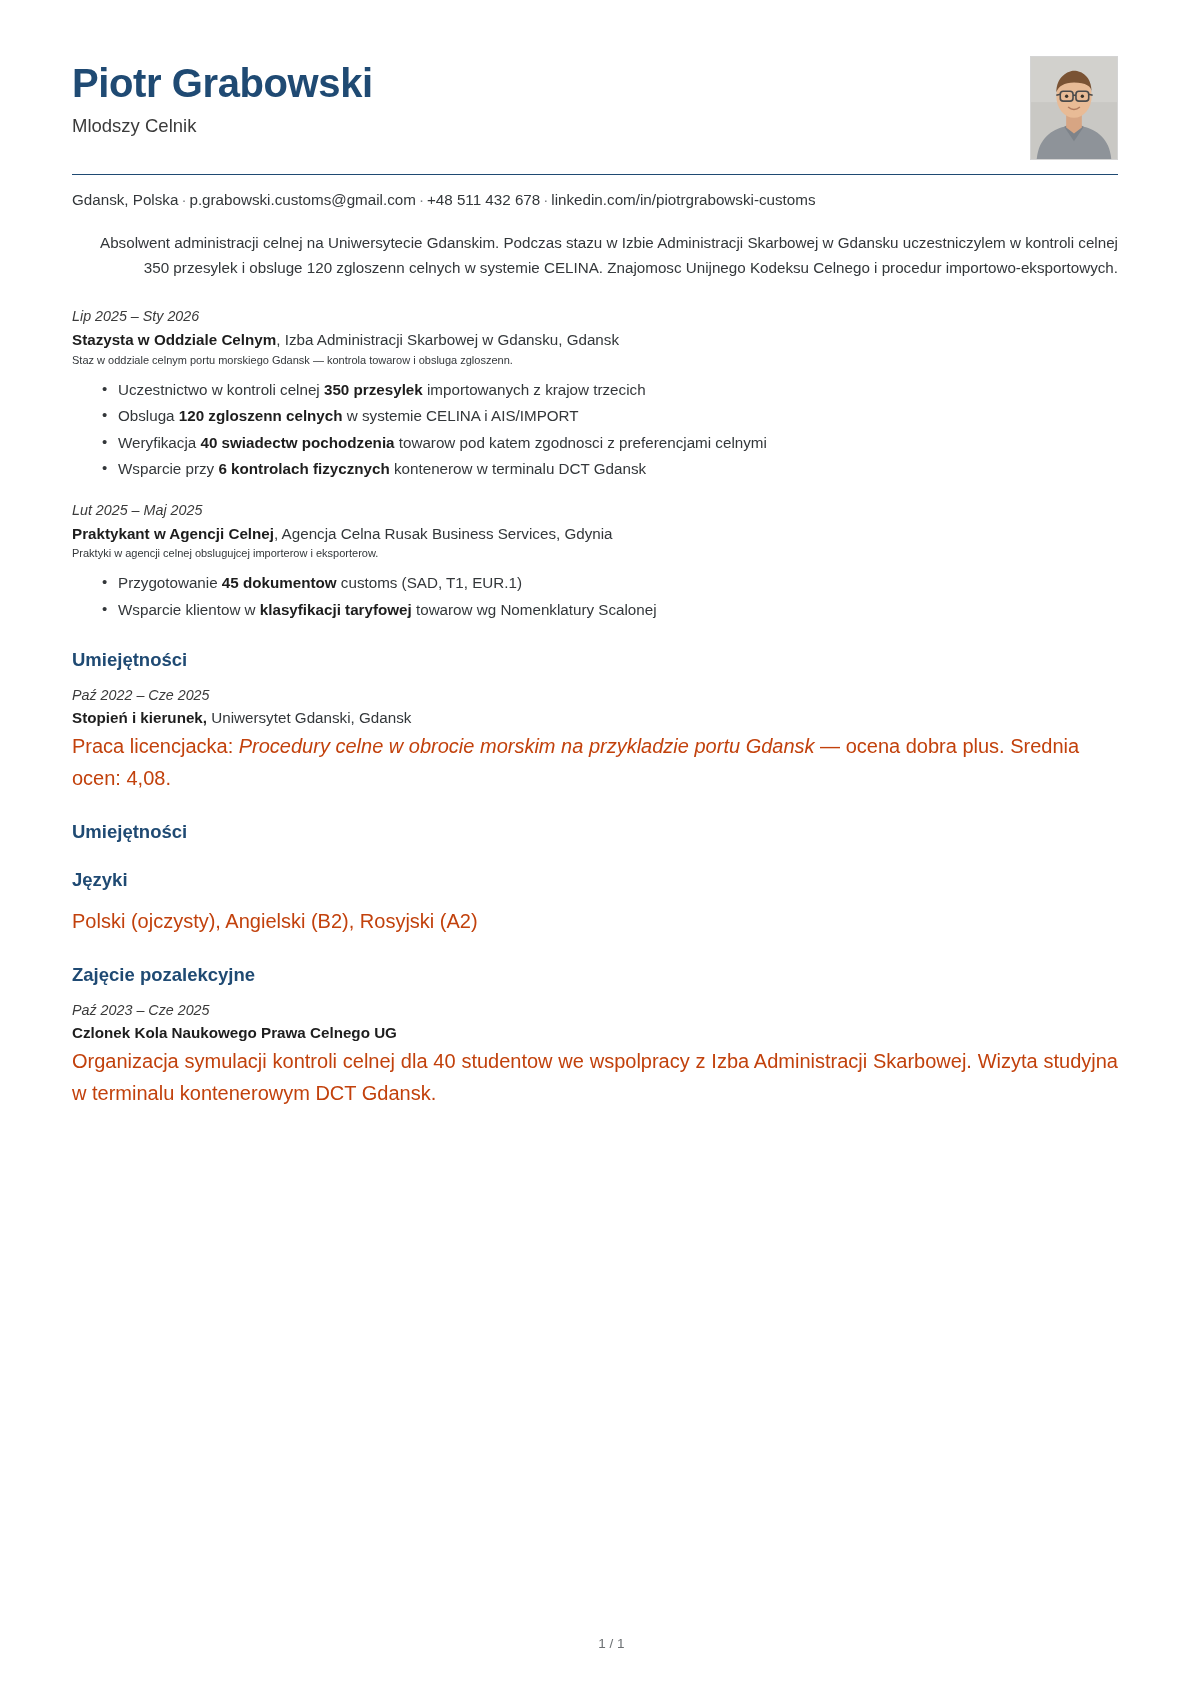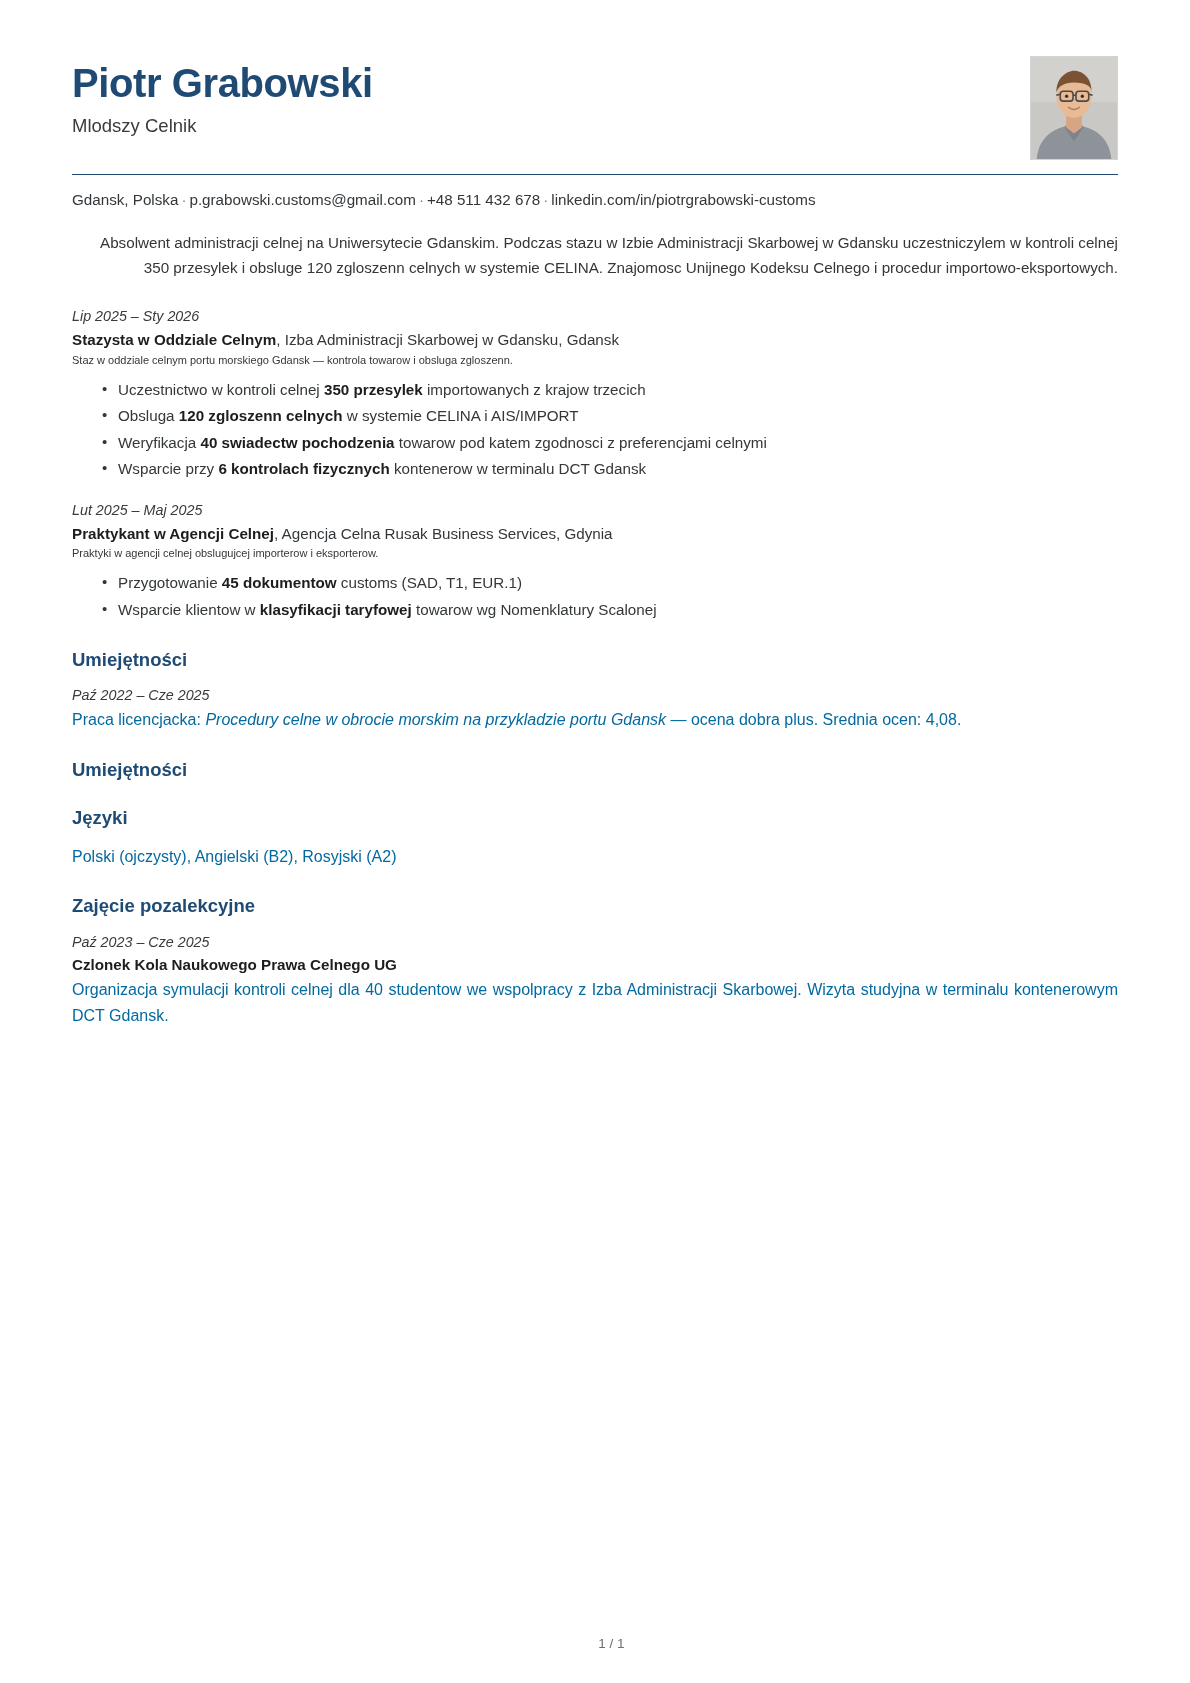--- a/index.html
+++ b/index.html
@@ -131,23 +131,23 @@
     content: "•";
     position: absolute;
     left: 0;
     top: -1px;
     color: #33373a;
     font-size: 15px;
   }
   .bullets li b { font-weight: 700; color: #1d1d1d; }
 
   .para {
-    font-size: 16px;
+    font-size: 20px;
     line-height: 1.62;
-    color: #0369a1;
+    color: #c2410c;
   }
   .para i { font-style: italic; }
   .para-justify { text-align: justify; }
 
   .skills-body { margin-top: -2px; }
 
   
   .footer {
     position: absolute;
     left: 0;
@@ -234,20 +234,23 @@
           <li><span>Przygotowanie </span><b>45 dokumentow</b><span> customs (SAD, T1, EUR.1)</span></li>
           <li><span>Wsparcie klientow w </span><b>klasyfikacji taryfowej</b><span> towarow wg Nomenklatury Scalonej</span></li>
         </ul>
       </div>
     </div>
 
     <div class="section">
       <h2 class="section-title">Umiejętności</h2>
       <div class="entry">
         <div class="entry-date">Paź 2022 – Cze 2025</div>
+        <div class="entry-heading">
+          <b>Stopień i kierunek,</b><span> Uniwersytet Gdanski, Gdansk</span>
+        </div>
         <div class="para"><span>Praca licencjacka: </span><i>Procedury celne w obrocie morskim na przykladzie portu Gdansk</i><span> — ocena dobra plus. Srednia ocen: 4,08.</span></div>
       </div>
     </div>
 
     <div class="section">
       <h2 class="section-title">Umiejętności</h2>
     </div>
 
     <div class="section">
       <h2 class="section-title">Języki</h2>

